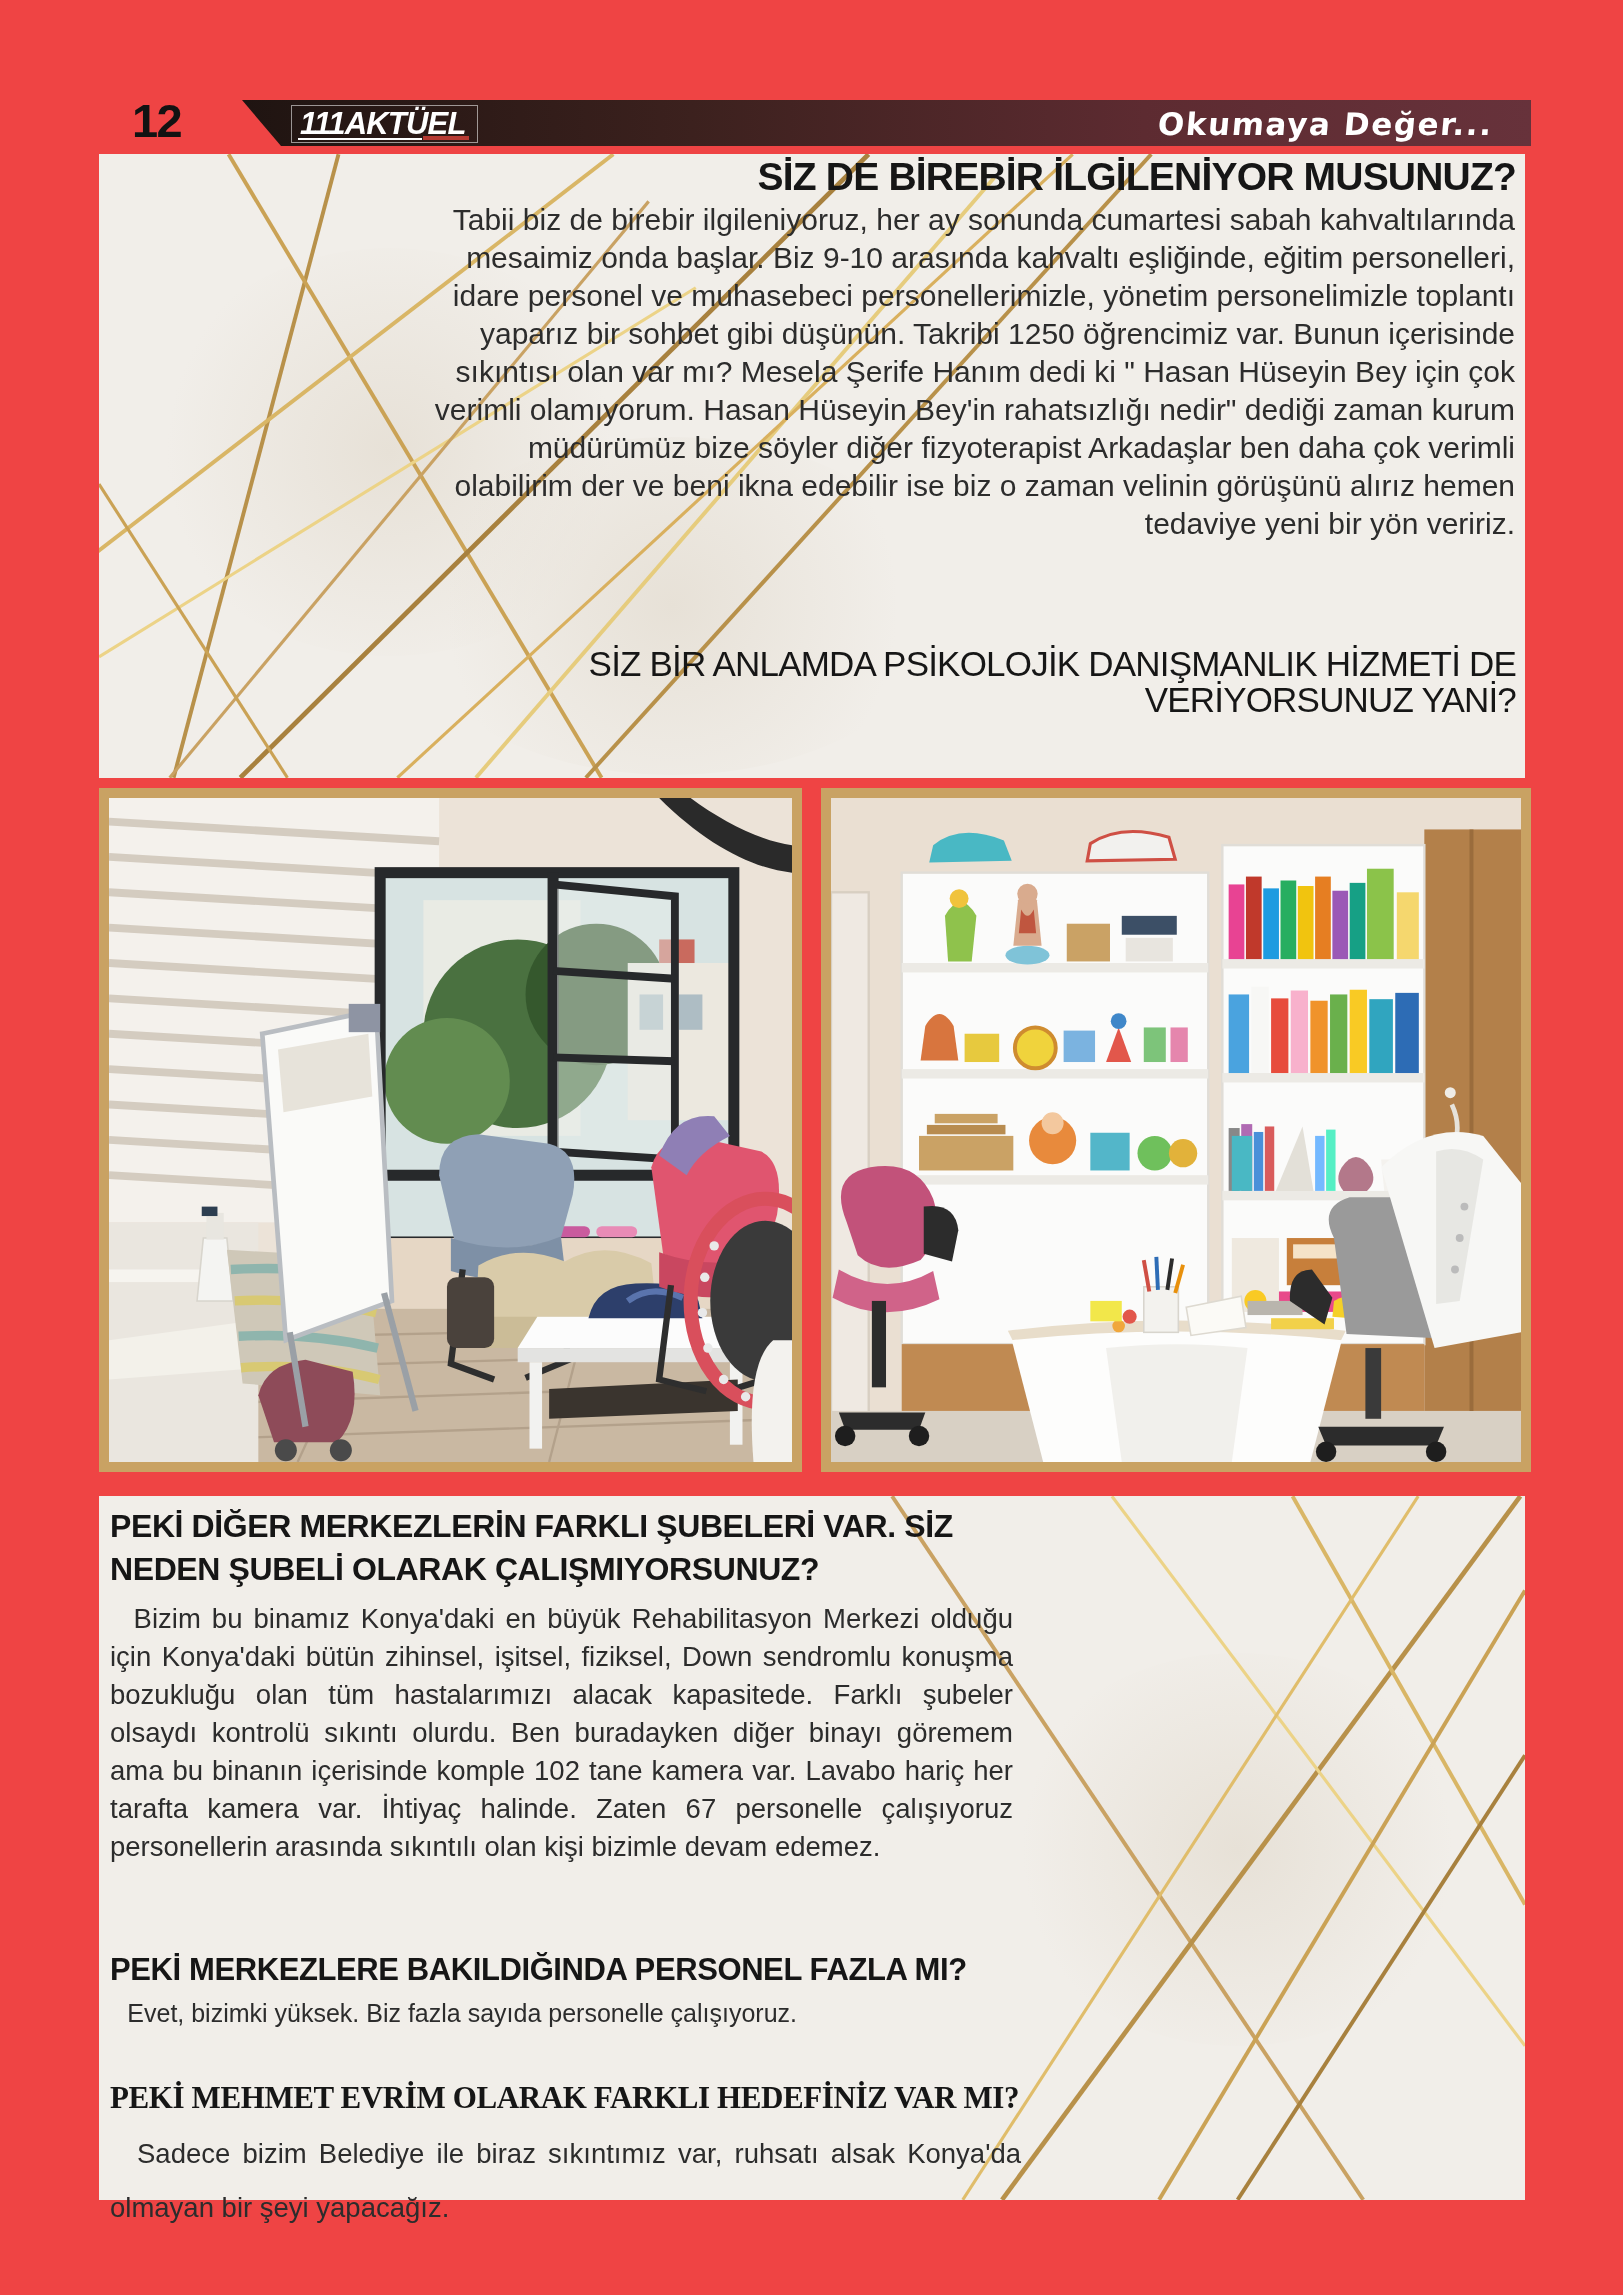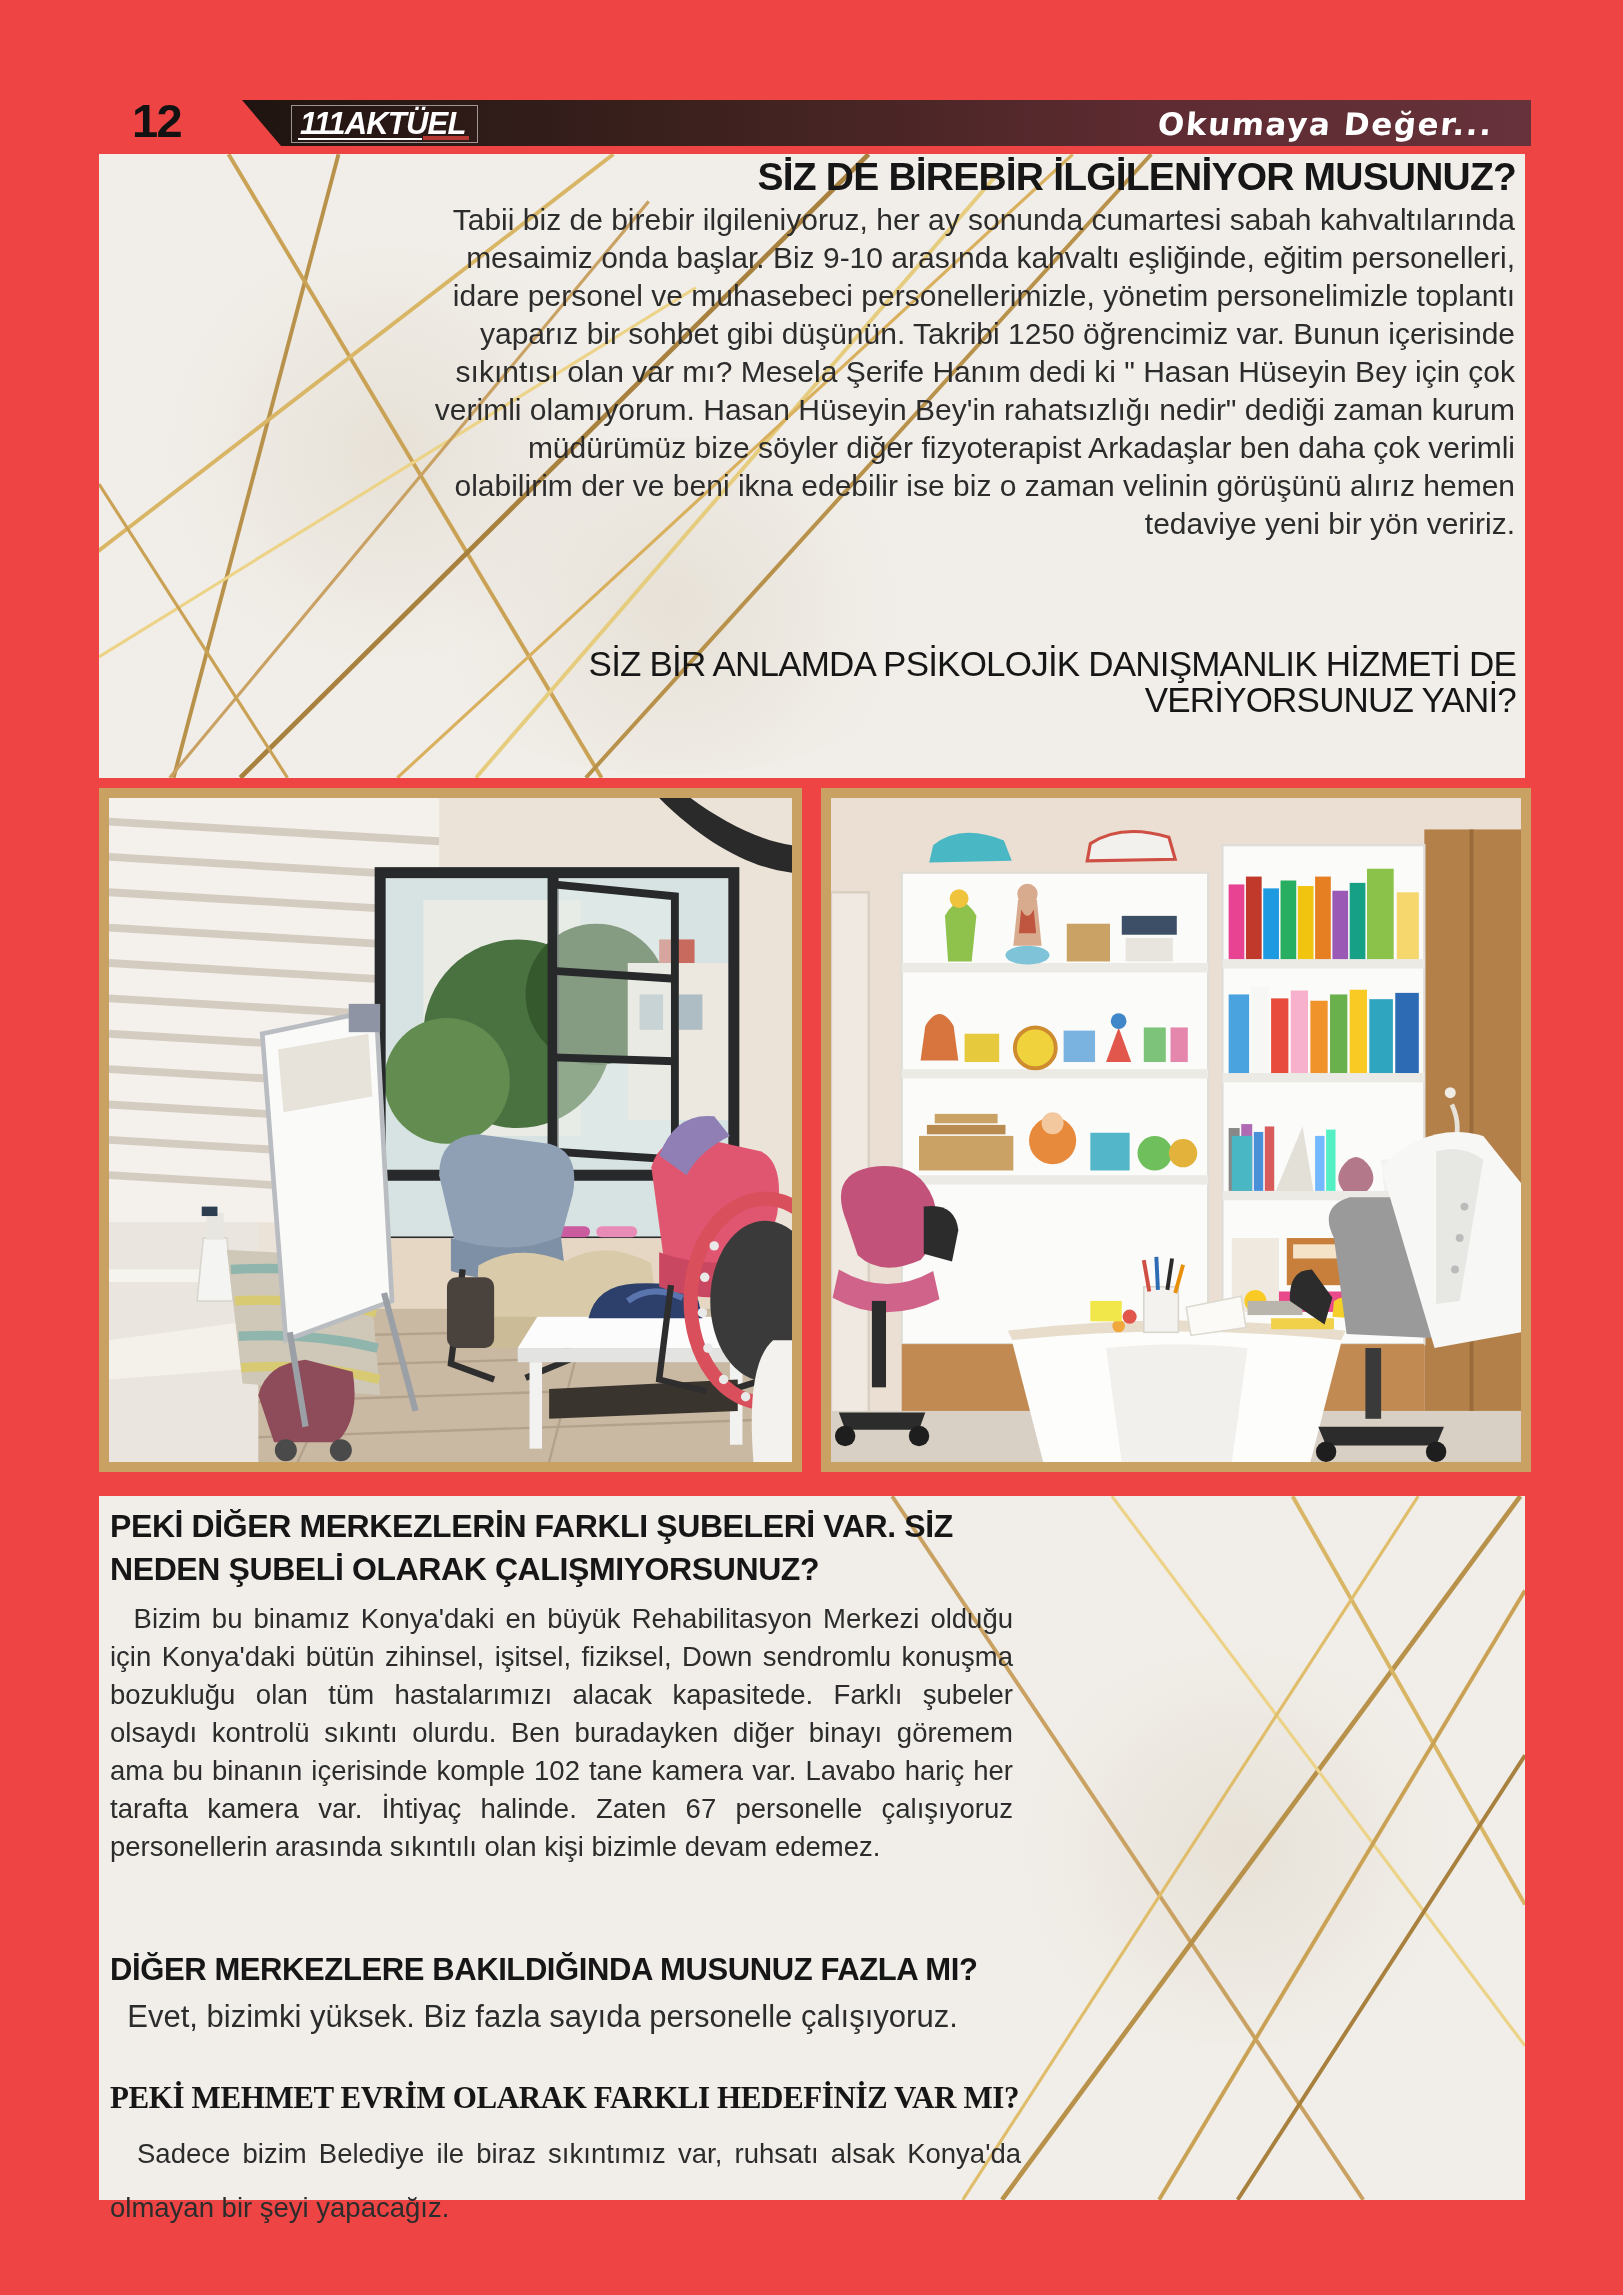--- a/index.html
+++ b/index.html
@@ -38,21 +38,21 @@
   .a2{position:absolute;left:448px;top:732px;width:1068px;text-align:right;font-size:29px;color:#2c2c2c;}
   
   .photo{position:absolute;top:788px;height:684px;border:10.2px solid #c9a263;box-sizing:border-box;background:#e9e2d6;overflow:hidden;}
   .photo-left{left:99px;width:703px;}
   .photo-right{left:821px;width:710px;}
   .photo svg{display:block;width:100%;height:100%;}
   
   .q3{position:absolute;left:110px;top:1505px;width:927px;font-size:32px;line-height:43px;font-weight:bold;color:#161616;letter-spacing:-0.4px;}
   .a3{position:absolute;left:110px;top:1600px;width:903px;font-size:27.5px;line-height:38px;color:#2c2c2c;text-align:justify;text-indent:23.6px;}
   .q4{position:absolute;left:110px;top:1952px;width:942px;font-size:31px;font-weight:bold;color:#161616;letter-spacing:-0.4px;}
-  .a4{position:absolute;left:110px;top:1999px;width:927px;font-size:31px;color:#2c2c2c;text-indent:17.3px;}
+  .a4{position:absolute;left:110px;top:1999px;width:927px;font-size:25px;color:#2c2c2c;text-indent:17.3px;}
   .q5{position:absolute;left:110px;top:2080px;width:942px;font-size:31px;font-weight:bold;color:#161616;letter-spacing:-0.4px;font-family:Liberation Serif, serif;}
   .a5{position:absolute;left:110px;top:2127px;width:911px;font-size:27.5px;line-height:54px;color:#2c2c2c;text-align:justify;text-indent:27px;}
 </style>
 </head>
 <body>
 
 <div id="page">
 
   <div class="pagenum">12</div>
   <div class="banner">
@@ -412,19 +412,19 @@
       <line x1="1520" y1="0" x2="1816" y2="520" stroke="#d9b666" stroke-width="5"></line>
       <line x1="1290" y1="0" x2="1816" y2="700" stroke="#ecd387" stroke-width="4"></line>
       <line x1="1816" y1="120" x2="1350" y2="896" stroke="#caa255" stroke-width="5"></line>
       <line x1="1100" y1="896" x2="1680" y2="0" stroke="#e0bd6b" stroke-width="4"></line>
       <line x1="1450" y1="896" x2="1816" y2="330" stroke="#a8813e" stroke-width="5"></line>
     </svg>
   </div>
 
   <div class="q3">PEKİ DİĞER MERKEZLERİN FARKLI ŞUBELERİ VAR. SİZ NEDEN ŞUBELİ OLARAK ÇALIŞMIYORSUNUZ?</div>
   <div class="a3">Bizim bu binamız Konya'daki en büyük Rehabilitasyon Merkezi olduğu için Konya'daki bütün zihinsel, işitsel, fiziksel, Down sendromlu konuşma bozukluğu olan tüm hastalarımızı alacak kapasitede. Farklı şubeler olsaydı kontrolü sıkıntı olurdu.  Ben buradayken diğer binayı göremem ama bu binanın içerisinde komple 102 tane kamera var. Lavabo hariç her tarafta kamera var. İhtiyaç halinde. Zaten 67 personelle çalışıyoruz personellerin arasında sıkıntılı olan kişi bizimle devam edemez.</div>
-  <div class="q4">DİĞER MERKEZLERE BAKILDIĞINDA MUSUNUZ FAZLA MI?</div>
+  <div class="q4">PEKİ MERKEZLERE BAKILDIĞINDA PERSONEL FAZLA MI?</div>
   <div class="a4">Evet, bizimki yüksek. Biz fazla sayıda personelle çalışıyoruz.</div>
   <div class="q5">PEKİ MEHMET EVRİM OLARAK FARKLI HEDEFİNİZ VAR MI?</div>
   <div class="a5">Sadece bizim Belediye ile biraz sıkıntımız var, ruhsatı alsak Konya'da olmayan bir şeyi yapacağız.</div>
 
 </div>
 
 
 </body></html>

